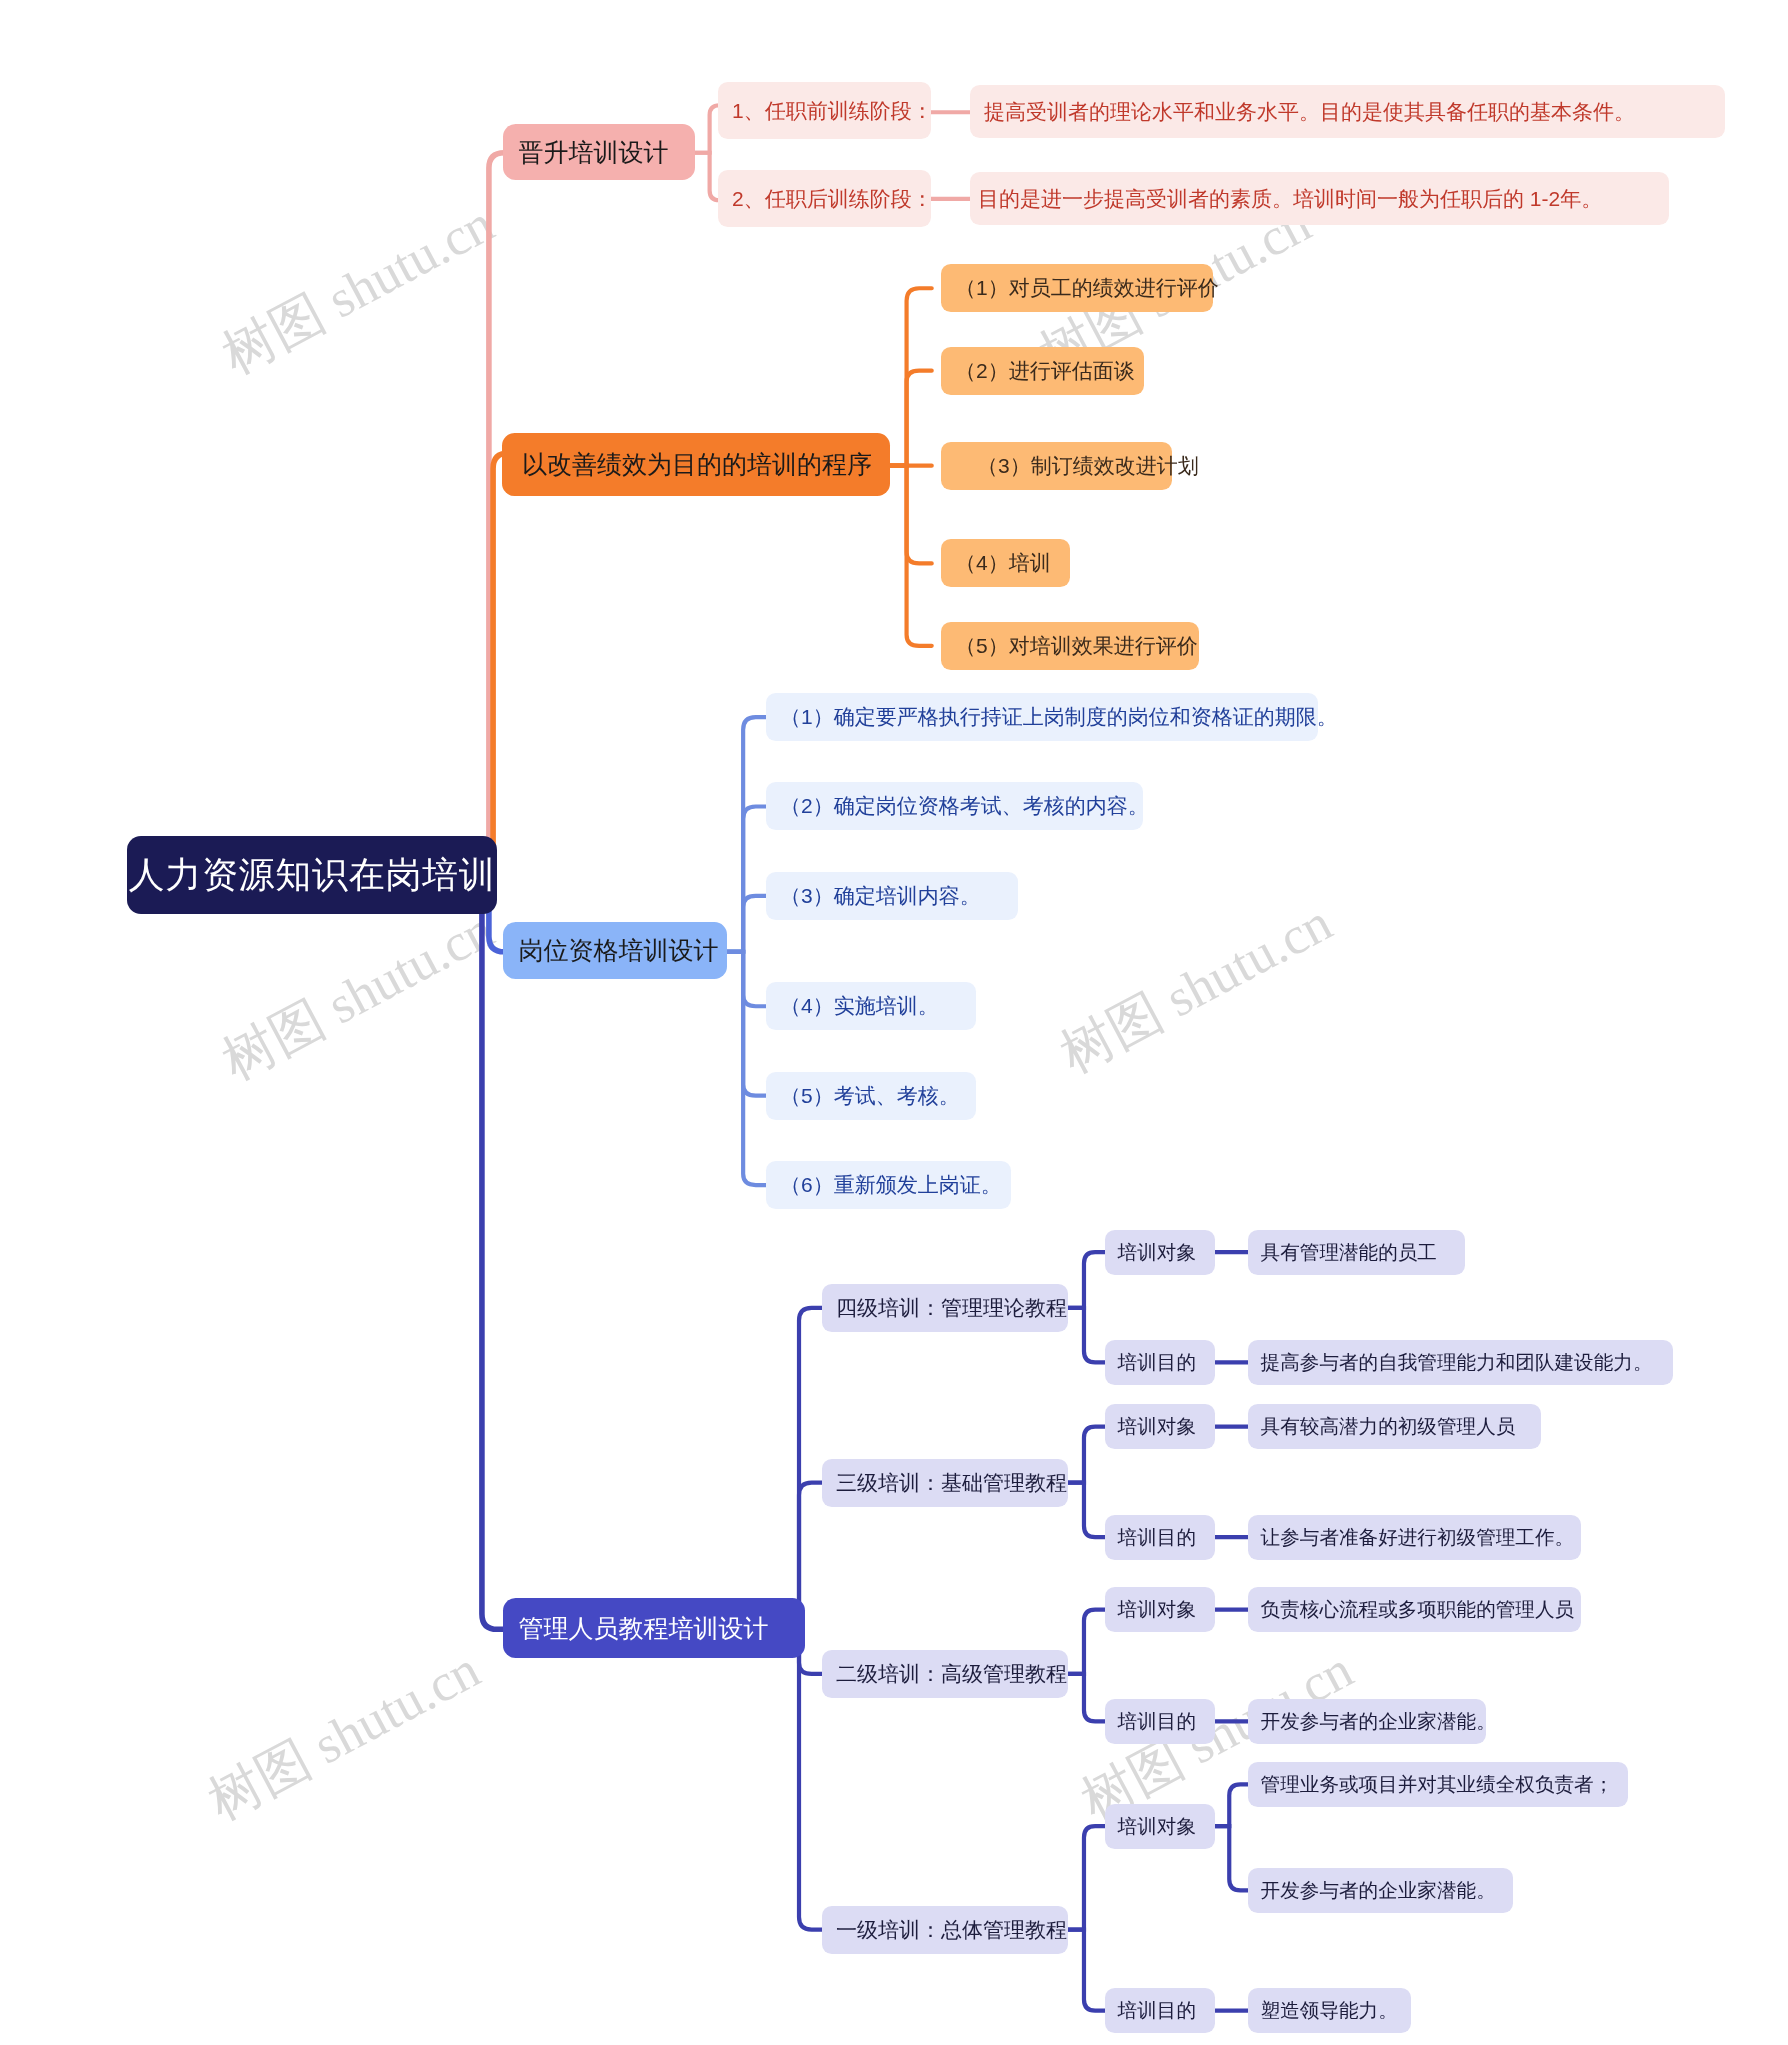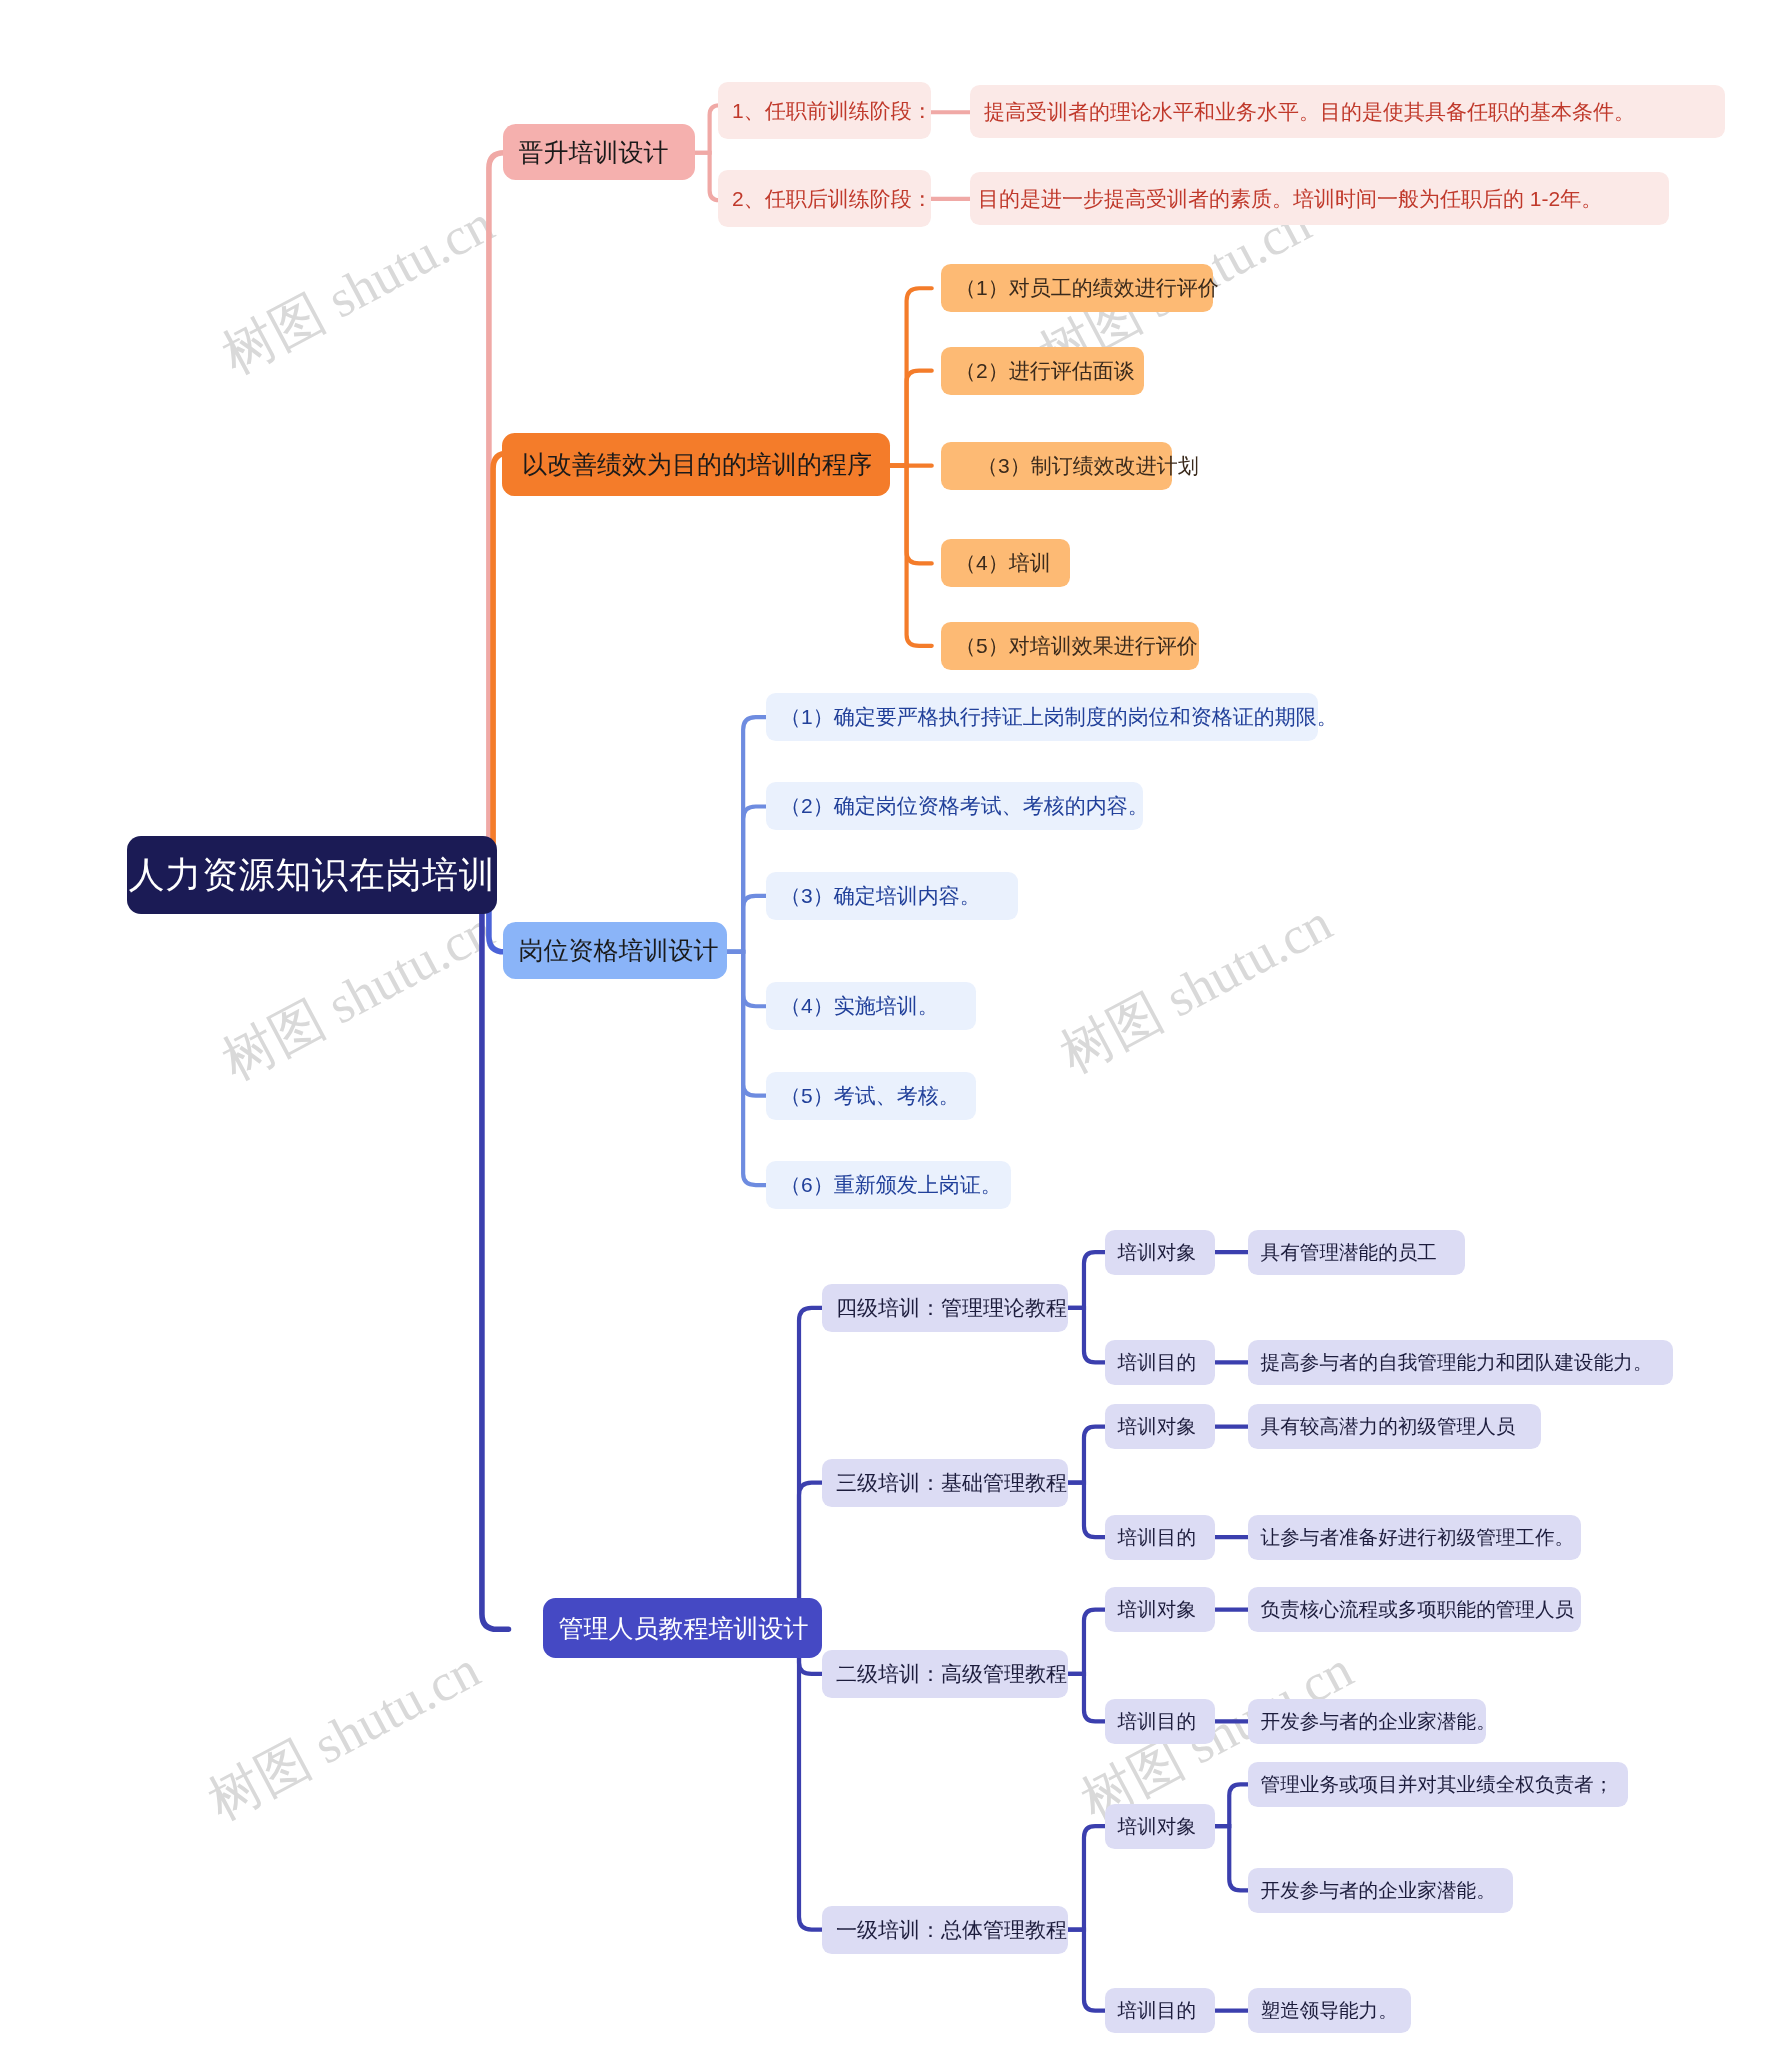--- a/index.html
+++ b/index.html
@@ -199,21 +199,21 @@
   <div class="node l2 bluebg" style="left:766px;top:982px;width:210px;height:48px;">
     <span>（4）实施培训。</span>
   </div>
   <div class="node l2 bluebg" style="left:766px;top:1072px;width:210px;height:48px;">
     <span>（5）考试、考核。</span>
   </div>
   <div class="node l2 bluebg" style="left:766px;top:1161px;width:245px;height:48px;">
     <span>（6）重新颁发上岗证。</span>
   </div>
 
-  <div class="node l1 purple" style="left:503px;top:1598px;width:279px;height:60px;margin-left:40px;">
+  <div class="node l1 purple" style="left:503px;top:1598px;width:302px;height:60px;">
     <span>管理人员教程培训设计</span>
   </div>
 
   <div class="node l2 purplebg" style="left:822px;top:1284px;width:246px;height:48px;">
     <span>四级培训：管理理论教程</span>
   </div>
   <div class="node l3 purplebg" style="left:1105px;top:1230px;width:110px;height:45px;">
     <span>培训对象</span>
   </div>
   <div class="node l3 purplebg" style="left:1248px;top:1230px;width:217px;height:45px;">

